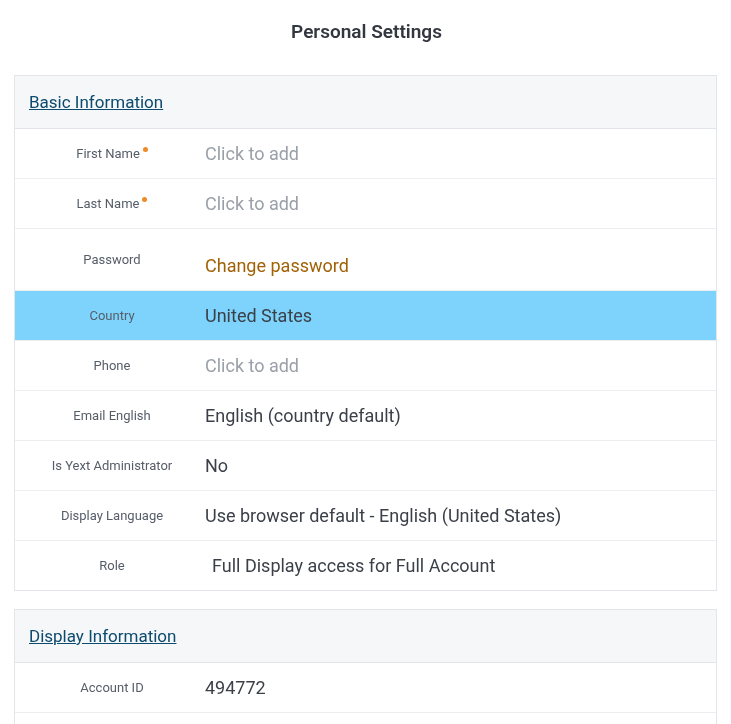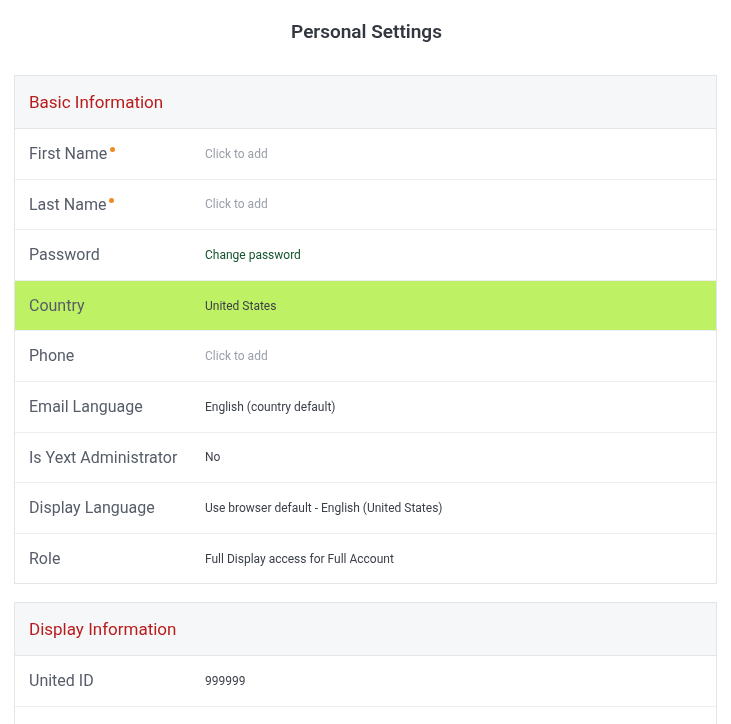--- a/index.html
+++ b/index.html
@@ -24,58 +24,62 @@
     }
     .section {
       border: 1px solid #e2e5e9;
       margin-bottom: 18px;
     }
     .section-header {
       background: #f5f7f9;
       padding: 16px 14px;
       font-size: 17px;
       font-weight: 400;
-      color: #b91c1c;
+      color: #0c4a6e;
       border-bottom: 1px solid #e2e5e9;
+      text-decoration: underline;
     }
     .field-row {
       display: flex;
       align-items: center;
       border-bottom: 1px solid #eceef1;
       min-height: 48px;
       padding: 14px 14px;
     }
     .field-row:last-child {
       border-bottom: none;
+      gap: 7px;
     }
     .field-row.selected {
-      background: #bef264;
+      background: #7dd3fc;
     }
     .field-label {
       width: 176px;
       flex-shrink: 0;
-      font-size: 16px;
+      font-size: 13px;
       color: #565d69;
       display: flex;
       align-items: center;
       gap: 3px;
       line-height: 1.35;
       padding-right: 10px;
+      justify-content: center;
     }
     .field-value {
-      font-size: 12px;
+      font-size: 18px;
       color: #3a3f48;
       flex: 1;
     }
     .field-value.placeholder {
       color: #9aa0a9;
     }
     .field-value.link {
-      color: #14532d;
+      color: #a16207;
       cursor: pointer;
+      margin-top: 12px;
     }
     .required-dot {
       width: 5px;
       height: 5px;
       background: #f08a24;
       border-radius: 50%;
       display: inline-block;
       position: relative;
       top: -4px;
     }
@@ -113,21 +117,21 @@
     <div class="field-label">Country</div>
     <div class="field-value">United States</div>
   </div>
 
   <div class="field-row">
     <div class="field-label">Phone</div>
     <div class="field-value placeholder">Click to add</div>
   </div>
 
   <div class="field-row">
-    <div class="field-label">Email Language</div>
+    <div class="field-label">Email English</div>
     <div class="field-value">English (country default)</div>
   </div>
 
   <div class="field-row">
     <div class="field-label">Is Yext Administrator</div>
     <div class="field-value">No</div>
   </div>
 
   <div class="field-row">
     <div class="field-label">Display Language</div>
@@ -137,21 +141,21 @@
   <div class="field-row">
     <div class="field-label">Role</div>
     <div class="field-value">Full Display access for Full Account</div>
   </div>
 </div>
 
 <div class="section" style="border-bottom:none;">
   <div class="section-header">Display Information</div>
 
   <div class="field-row">
-    <div class="field-label">United ID</div>
-    <div class="field-value">999999</div>
+    <div class="field-label">Account ID</div>
+    <div class="field-value">494772</div>
   </div>
 
   <div class="field-row">
     <div class="field-label">Account Type</div>
   </div>
 
 </div>
 
 </body></html>

